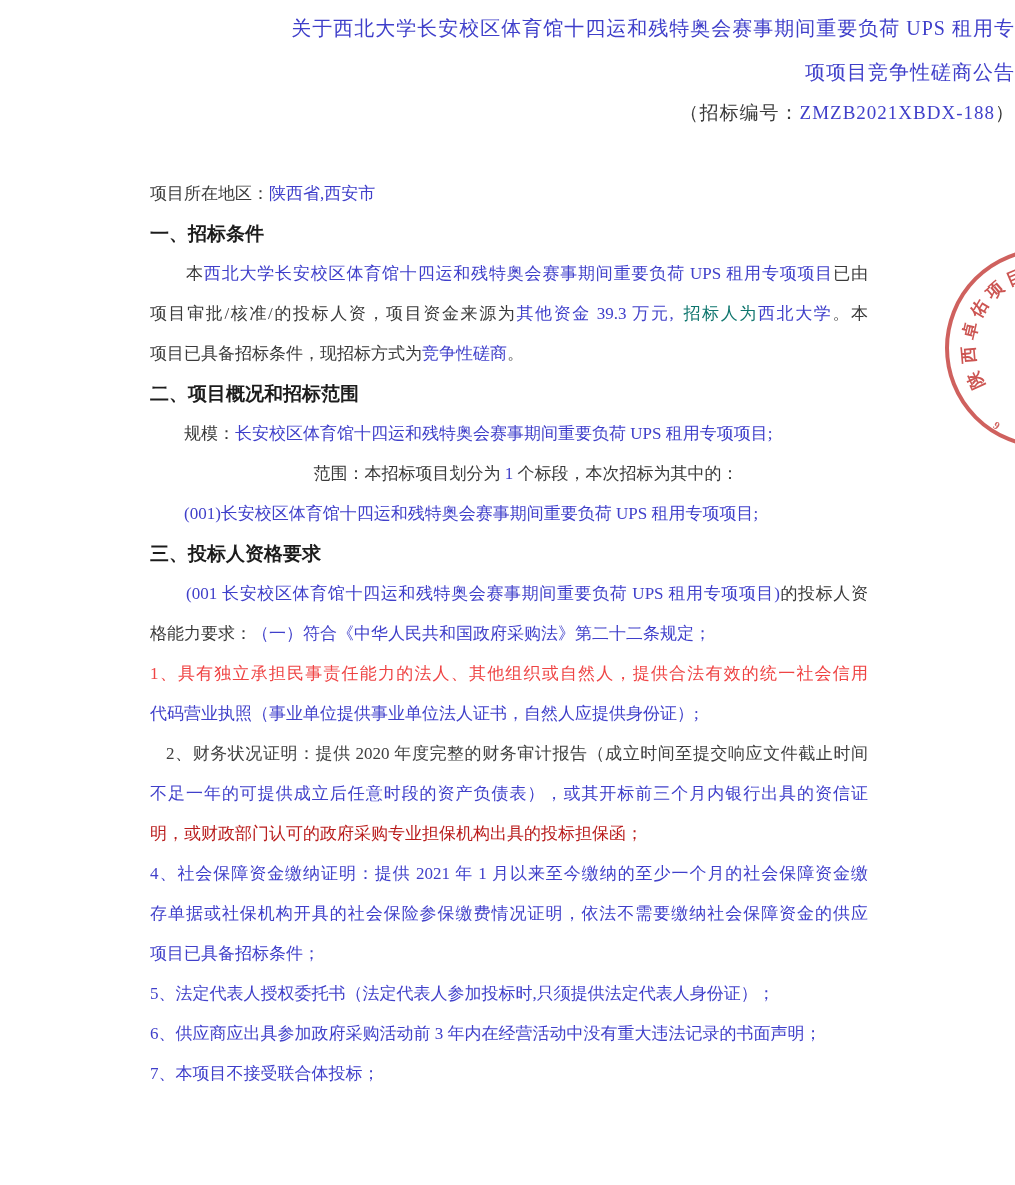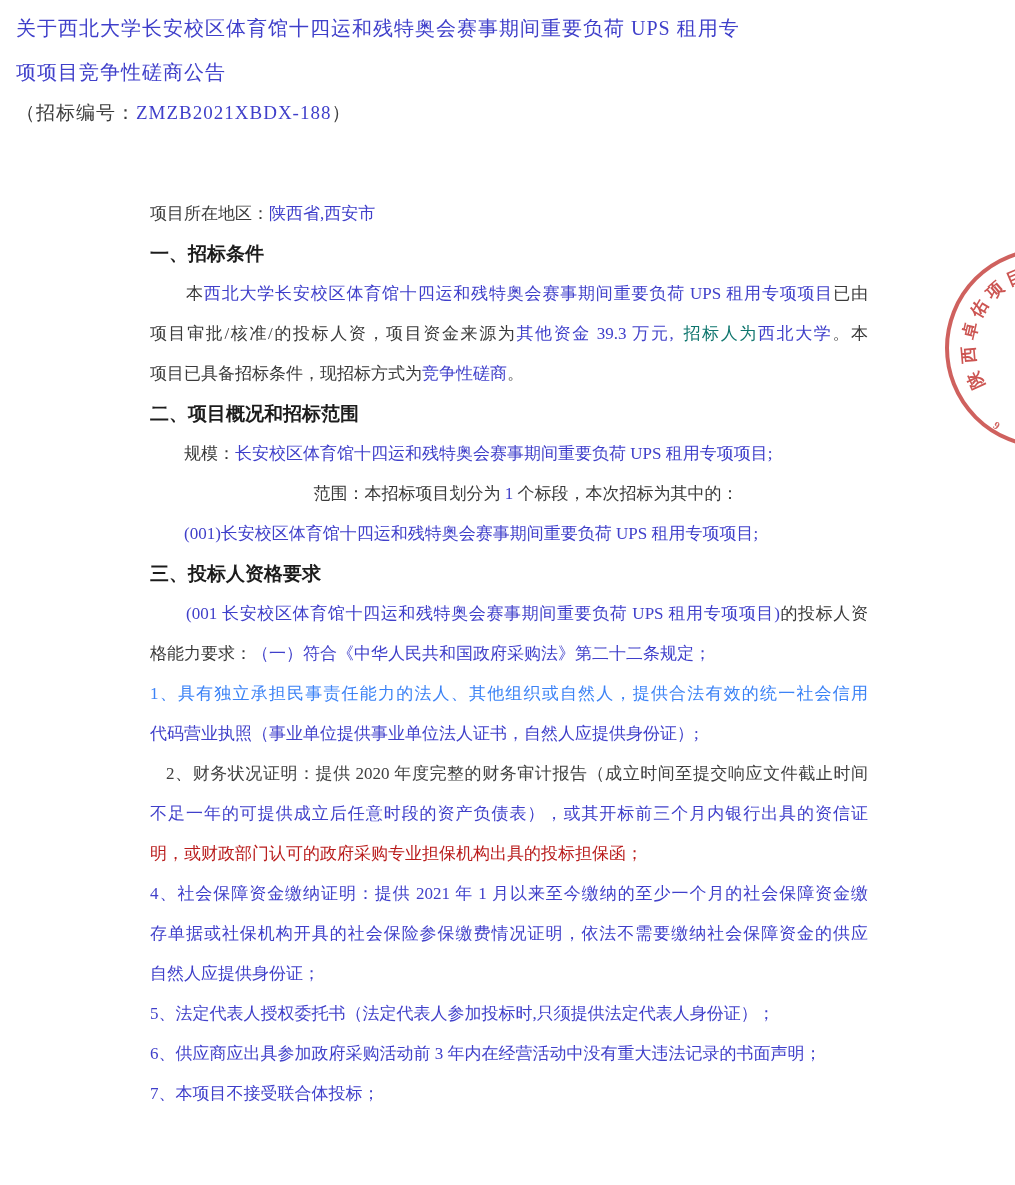--- a/index.html
+++ b/index.html
@@ -10,35 +10,35 @@
     overflow: hidden;
     font-family: "Liberation Serif", "DejaVu Serif", serif;
   }
   #title-block {
     position: absolute;
     left: 0; top: 6px;
     width: 1015px;
   }
   #doc-body {
     position: absolute;
-    left: 150px; top: 194px;
+    left: 150px; top: 174px;
     width: 718px;
   }
   .line {
     height: 40px; line-height: 40px;
     font-size: 17px;
     white-space: nowrap;
   }
   .line.just {
     white-space: normal;
     text-align: justify;
     text-align-last: justify;
     text-justify: inter-ideograph;
   }
-  .line.ctr { text-align: left; padding-left: 16px; }
+  .line.ctr { text-align: right; padding-left: 16px; }
   .line.t1 { font-size: 20px; height: 44px; line-height: 44px; letter-spacing: 1px; }
   .line.sub { font-size: 19px; height: 37px; line-height: 37px; letter-spacing: 1px; }
   .line.h {
     font-family: "Liberation Sans", "DejaVu Sans", sans-serif;
     font-weight: 700;
     font-size: 19px;
   }
   
   #stamp-layer { position: absolute; left: 0; top: 0; width: 1015px; height: 1185px; pointer-events: none; }
   #stamp-ring {
@@ -84,28 +84,28 @@
     <div class="line just" style="text-indent: 36px;"><span style="color: rgb(58, 58, 58);">本</span><span style="color: rgb(63, 63, 202);">西北大学长安校区体育馆十四运和残特奥会赛事期间重要负荷 UPS 租用专项项目</span><span style="color: rgb(58, 58, 58);">已由</span></div>
     <div class="line just"><span style="color: rgb(58, 58, 58);">项目审批/核准/的投标人资，项目资金来源为</span><span style="color: rgb(63, 63, 202);">其他资金 39.3 万元,</span><span style="color: #0f766e; margin-left: 8px;">招标人为</span><span style="color: rgb(63, 63, 202);">西北大学</span><span style="color: rgb(58, 58, 58);">。本</span></div>
     <div class="line"><span style="color: rgb(58, 58, 58);">项目已具备招标条件，现招标方式为</span><span style="color: rgb(63, 63, 202);">竞争性磋商</span><span style="color: rgb(58, 58, 58);">。</span></div>
     <div class="line h"><span style="color: rgb(28, 28, 28);">二、项目概况和招标范围</span></div>
     <div class="line" style="text-indent: 34px;"><span style="color: rgb(58, 58, 58);">规模：</span><span style="color: rgb(63, 63, 202);">长安校区体育馆十四运和残特奥会赛事期间重要负荷 UPS 租用专项项目;</span></div>
     <div class="line" style="text-indent: 34px; text-align: center;"><span style="color: rgb(58, 58, 58);">范围：本招标项目划分为 </span><span style="color: rgb(63, 63, 202);">1</span><span style="color: rgb(58, 58, 58);"> 个标段，本次招标为其中的：</span></div>
     <div class="line" style="text-indent: 34px;"><span style="color: rgb(63, 63, 202);">(001)长安校区体育馆十四运和残特奥会赛事期间重要负荷 UPS 租用专项项目;</span></div>
     <div class="line h"><span style="color: rgb(28, 28, 28);">三、投标人资格要求</span></div>
     <div class="line just" style="text-indent: 36px;"><span style="color: rgb(63, 63, 202);">(001 长安校区体育馆十四运和残特奥会赛事期间重要负荷 UPS 租用专项项目)</span><span style="color: rgb(58, 58, 58);">的投标人资</span></div>
     <div class="line"><span style="color: rgb(58, 58, 58);">格能力要求：</span><span style="color: rgb(63, 63, 202);">（一）符合《中华人民共和国政府采购法》第二十二条规定；</span></div>
-    <div class="line just"><span style="color: #3b82f6;">1、具有独立承担民事责任能力的法人、其他组织或自然人，提供合法有效的统一社会信用</span></div>
+    <div class="line just"><span style="color: #ef4444;">1、具有独立承担民事责任能力的法人、其他组织或自然人，提供合法有效的统一社会信用</span></div>
     <div class="line"><span style="color: rgb(63, 63, 202);">代码营业执照（事业单位提供事业单位法人证书，自然人应提供身份证）;</span></div>
     <div class="line just"><span style="color: #404040; margin-left: 16px;">2、财务状况证明：提供 2020 年度完整的财务审计报告（成立时间至提交响应文件截止时间</span></div>
     <div class="line just"><span style="color: rgb(63, 63, 202);">不足一年的可提供成立后任意时段的资产负债表），或其开标前三个月内银行出具的资信证</span></div>
     <div class="line"><span style="color: #b91c1c;">明，或财政部门认可的政府采购专业担保机构出具的投标担保函；</span></div>
     <div class="line just"><span style="color: rgb(63, 63, 202);">4、社会保障资金缴纳证明：提供 2021 年 1 月以来至今缴纳的至少一个月的社会保障资金缴</span></div>
     <div class="line just"><span style="color: rgb(63, 63, 202);">存单据或社保机构开具的社会保险参保缴费情况证明，依法不需要缴纳社会保障资金的供应</span></div>
-    <div class="line"><span style="color: rgb(63, 63, 202);">自然人应提供身份证；</span></div>
+    <div class="line"><span style="color: rgb(63, 63, 202);">项目已具备招标条件；</span></div>
     <div class="line"><span style="color: rgb(63, 63, 202);">5、法定代表人授权委托书（法定代表人参加投标时,只须提供法定代表人身份证）；</span></div>
     <div class="line"><span style="color: rgb(63, 63, 202);">6、供应商应出具参加政府采购活动前 3 年内在经营活动中没有重大违法记录的书面声明；</span></div>
     <div class="line"><span style="color: rgb(63, 63, 202);">7、本项目不接受联合体投标；</span></div>
   </div>
 
 <div id="stamp-layer">
   <div id="stamp-ring"></div>
 <span class="stamp-char" style="transform: rotate(-115deg) translateY(-76px);">陕</span>
     <span class="stamp-char" style="transform: rotate(-95deg) translateY(-76px);">西</span>
     <span class="stamp-char" style="transform: rotate(-77deg) translateY(-76px);">卓</span>

